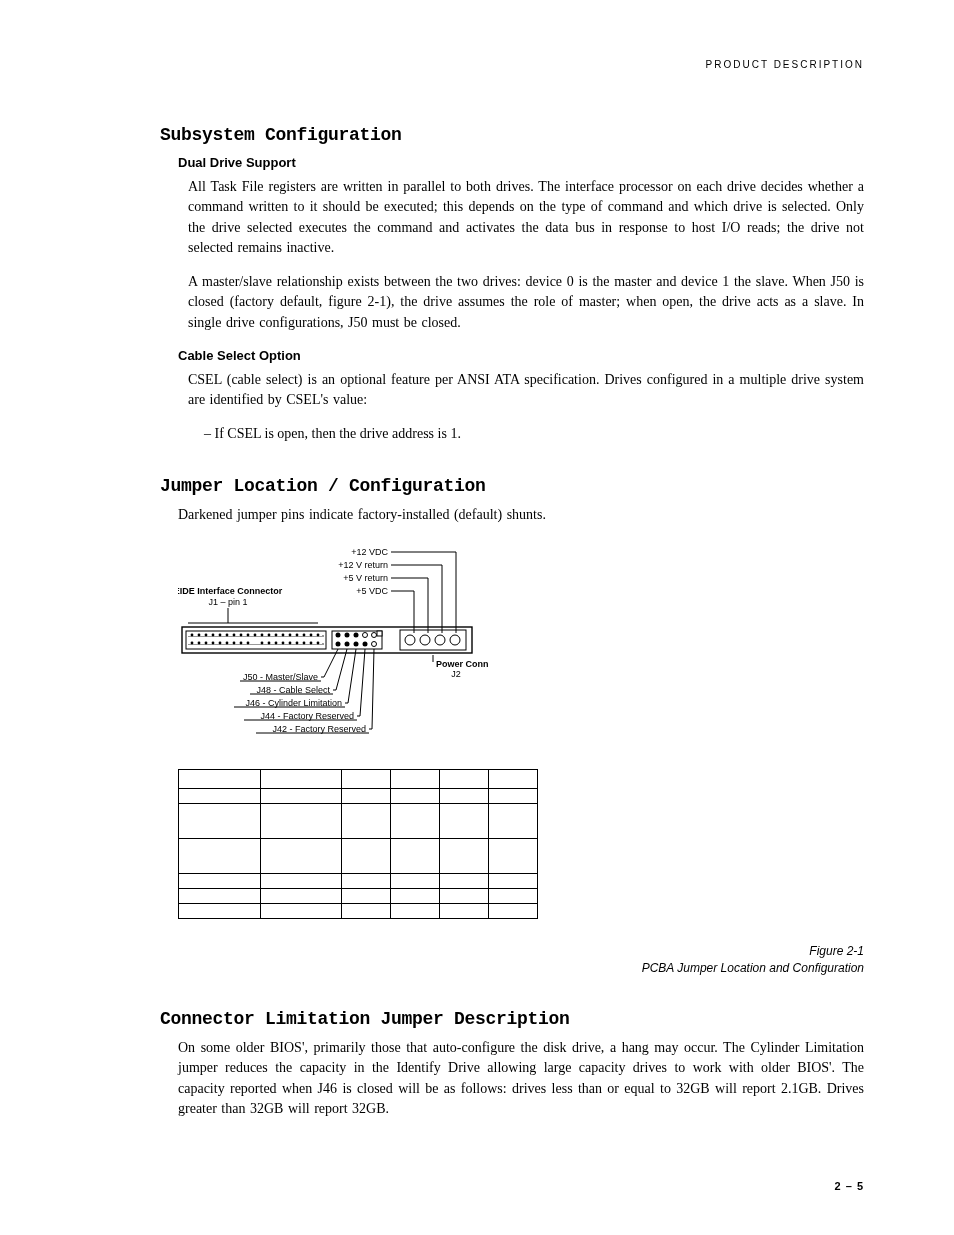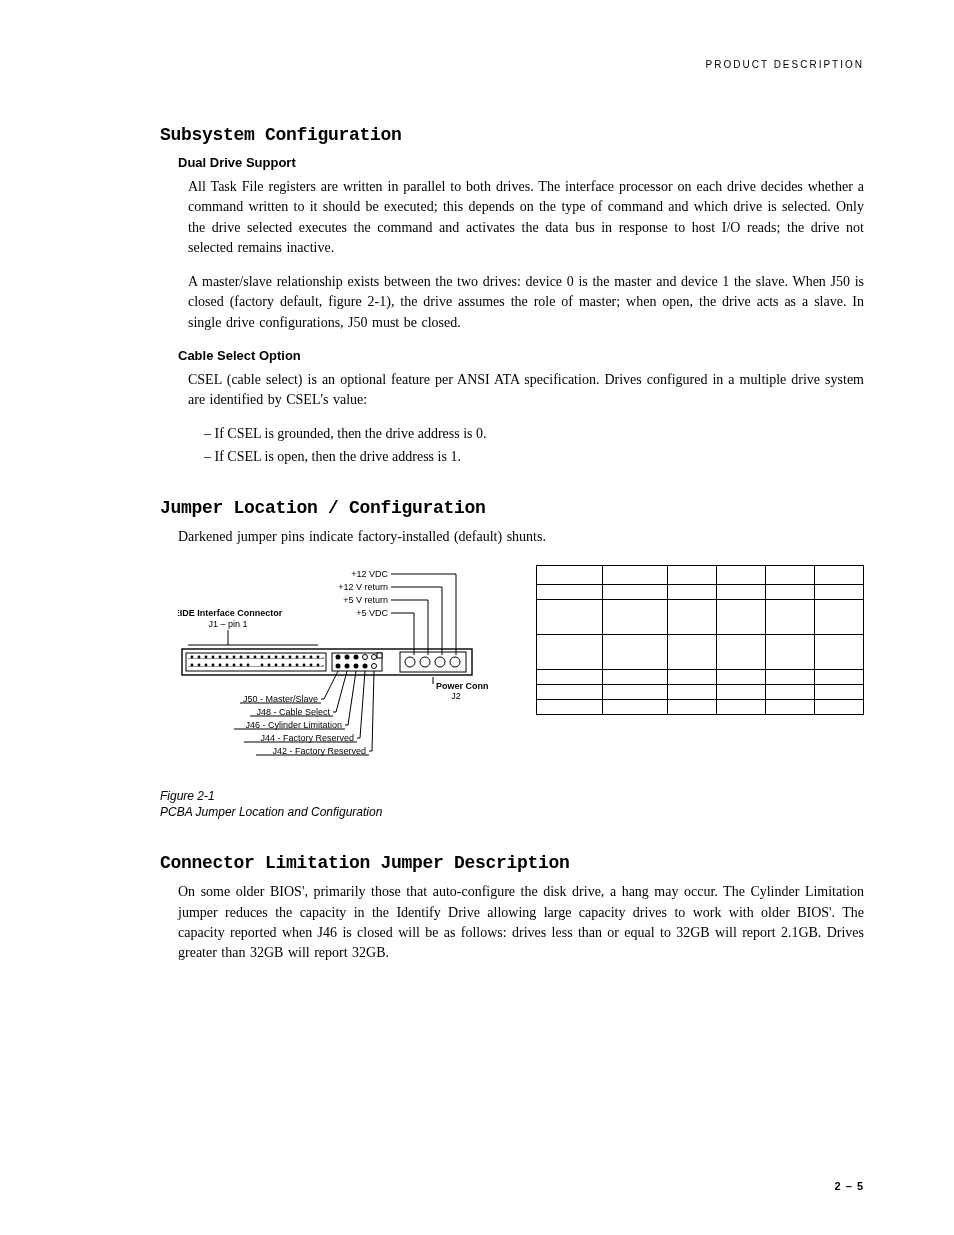--- a/index.html
+++ b/index.html
@@ -53,45 +53,46 @@
     text-align: justify;
     word-spacing: 1px;
   }
   .bullet {
     margin: 2px 0 2px 44px;
   }
   .figure-block {
     margin: 18px 0 8px 18px;
     display: flex;
     align-items: flex-start;
-    gap: 48px;
+    gap: 20px;
+    flex-direction: column;
   }
   .figure-svg-wrap { flex: 0 0 auto; }
   .figure-table {
     border-collapse: collapse;
     width: 360px;
     font-size: 11px;
   }
   .figure-table td, .figure-table th {
     border: 1px solid #000;
     height: 14px;
     padding: 0 4px;
   }
   .figure-table th {
     height: 18px;
     background: #fff;
   }
   .figure-table .tall td { height: 34px; }
   .fig-caption {
-    text-align: left;
+    text-align: right;
     font-family: Arial, Helvetica, sans-serif;
     font-style: italic;
     font-size: 12px;
     line-height: 1.35;
-    margin: 16px 0 30px 0;
+    margin: 24px 0 30px 0;
   }
   .page-num {
     position: absolute;
     bottom: 40px;
     right: 90px;
     font-family: Arial, Helvetica, sans-serif;
     font-size: 11px;
     font-weight: 700;
     letter-spacing: 1px;
   }
@@ -108,21 +109,20 @@
   <div class="content">
 
     <h2 class="section">Subsystem Configuration</h2>
 
     <h3 class="subhead">Dual Drive Support</h3>
     <p class="body">All Task File registers are written in parallel to both drives. The interface processor on each drive decides whether a command written to it should be executed; this depends on the type of command and which drive is selected. Only the drive selected executes the command and activates the data bus in response to host I/O reads; the drive not selected remains inactive.</p>
     <p class="body">A master/slave relationship exists between the two drives: device 0 is the master and device 1 the slave. When J50 is closed (factory default, figure 2-1), the drive assumes the role of master; when open, the drive acts as a slave. In single drive configurations, J50 must be closed.</p>
 
     <h3 class="subhead">Cable Select Option</h3>
     <p class="body">CSEL (cable select) is an optional feature per ANSI ATA specification. Drives configured in a multiple drive system are identified by CSEL's value:</p>
-    <div class="bullet">– If CSEL is grounded, then the drive address is 0.</div>
     <div class="bullet">– If CSEL is open, then the drive address is 1.</div>
 
     <h2 class="section" style="margin-top:28px">Jumper Location / Configuration</h2>
     <p class="body-indent">Darkened jumper pins indicate factory-installed (default) shunts.</p>
 
     <div class="figure-block">
       <div class="figure-svg-wrap">
         <svg width="310" height="200" viewBox="0 0 310 200">
 
           <text x="210" y="12" text-anchor="end">+12 VDC</text>

